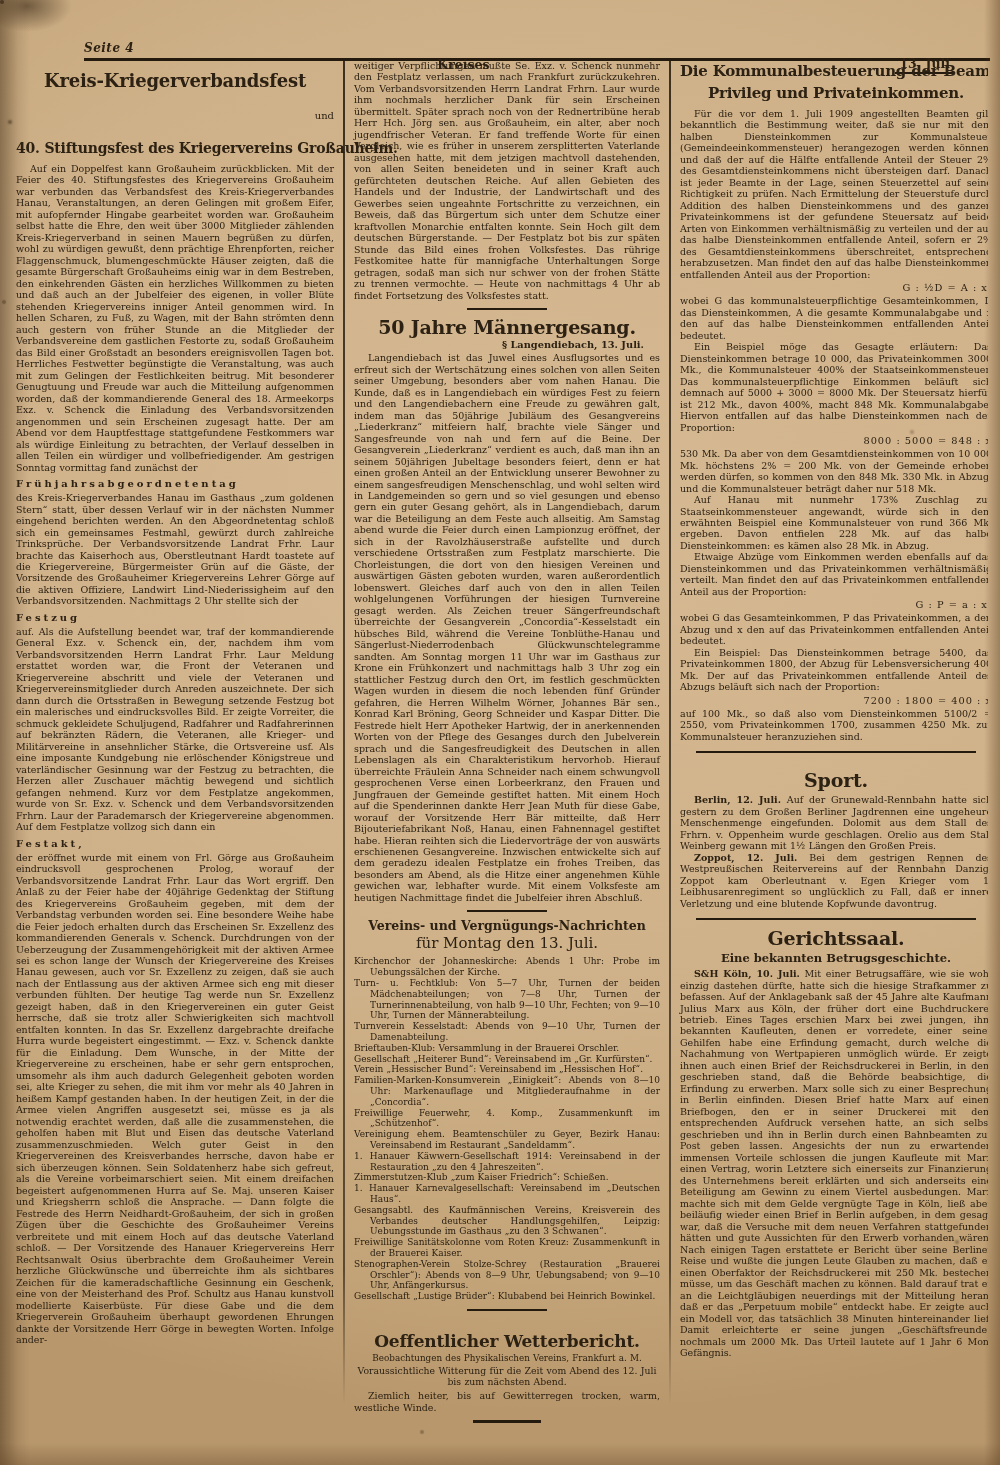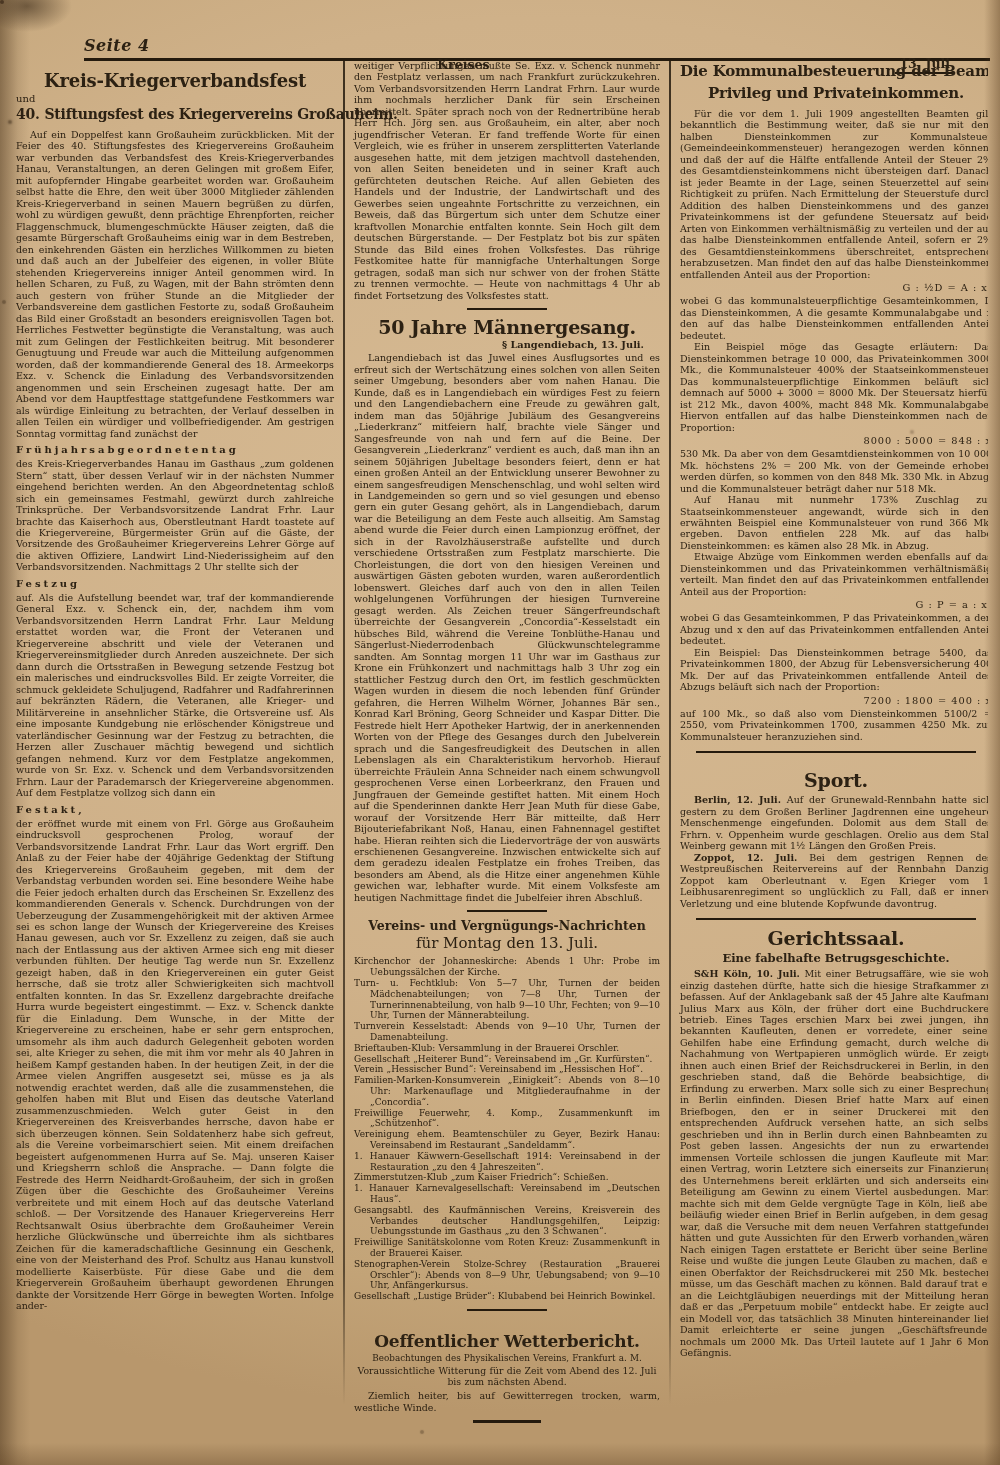--- a/index.html
+++ b/index.html
@@ -23,40 +23,40 @@
   .top-smudge{position:absolute;left:-18px;top:-20px;width:90px;height:52px;border-radius:50%;
     background:radial-gradient(closest-side, rgba(40,25,10,.55), rgba(40,25,10,0));}
   .specks{position:absolute;left:0;top:0;width:4px;height:4px;border-radius:50%;background:rgba(40,26,12,.55);
     box-shadow: 8px 120px 2px rgba(40,26,12,.5), 2px 300px 1px rgba(40,26,12,.35),
       940px 860px 2px rgba(40,26,12,.3), 955px 1240px 2px rgba(40,26,12,.35),
       420px 1430px 1px rgba(40,26,12,.3), 910px 430px 2px rgba(40,26,12,.28);}
 
   
   .masthead{position:absolute;top:34px;left:84px;right:10px;height:24px;
     border-bottom:3px solid #241a0d;}
-  .masthead .pageno{position:absolute;left:0;bottom:3px;font-weight:bold;font-size:16px;font-style:italic;letter-spacing:.5px;}
+  .masthead .pageno{position:absolute;left:0;bottom:3px;font-weight:bold;font-size:12px;font-style:italic;letter-spacing:.5px;}
   .masthead .day{position:absolute;left:39%;bottom:-14px;font-weight:bold;font-size:12.5px;}
   .masthead .date{position:absolute;right:36px;bottom:-16px;font-weight:bold;font-size:12.5px;border-bottom:2px solid #241a0d;padding:0 4px 1px 4px;}
 
   
   .page-body{position:absolute;top:60px;left:16px;right:12px;height:1390px;overflow:hidden;
     display:flex;flex-direction:row;}
   .col{flex:0 0 auto;}
   .col-1{width:318px;padding-top:8px;}
   .col-2{width:306px;}
   .col-3{width:312px;}
   .col-rule{flex:0 0 2px;background:linear-gradient(rgba(36,26,13,.85), rgba(36,26,13,.65) 90%, rgba(36,26,13,0));
     margin:0 9px;height:1345px;}
 
   p{margin:0;text-align:justify;font-size:9.5px;line-height:1.21;text-indent:14px;
     word-spacing:.4px;}
   p.noindent{text-indent:0;}
   .h-big{font-weight:bold;text-align:center;letter-spacing:-.2px;}
   .h1a{font-size:18px;margin:2px 0 0 0;}
-  .h-und{text-align:left;font-size:10px;margin:2px 0;}
+  .h-und{text-align:right;font-size:10px;margin:19px 0;}
   .h1b{font-size:14px;white-space:nowrap;margin:0 0 7px 0;}
   .subhead{font-weight:bold;text-align:left;font-size:10px;letter-spacing:3px;margin:5px 0 3px 0;}
   .h2{font-size:19px;margin:6px 0 1px 0;}
   .h3{font-size:15px;white-space:nowrap;margin:2px 0 6px 0;}
   .h-sport{font-size:19px;margin:16px 0 3px 0;}
   .h-court{font-size:19px;margin:4px 0 2px 0;}
   .h-weather{font-size:17px;margin:20px 0 2px 0;}
   .dateline{font-weight:bold;font-size:9.8px;text-align:right;padding-right:16px;margin:1px 0 2px 0;}
   .divider-short{width:80px;border-top:2px solid #241a0d;margin:7px auto 6px auto;height:0;}
   .divider-wide{width:90%;border-top:2px solid #241a0d;margin:9px auto 7px auto;height:0;}
@@ -176,21 +176,21 @@
       <section>
         <div class="h-big h-sport">Sport.</div>
         <p><span class="lead">Berlin, 12. Juli.</span> <span>Auf der Grunewald-Rennbahn hatte sich gestern zu dem Großen Berliner Jagdrennen eine ungeheure Menschenmenge eingefunden. Dolomit aus dem Stall des Frhrn. v. Oppenheim wurde geschlagen. Orelio aus dem Stall Weinberg gewann mit 1½ Längen den Großen Preis.</span></p>
         <p><span class="lead">Zoppot, 12. Juli.</span> <span>Bei dem gestrigen Rennen des Westpreußischen Reitervereins auf der Rennbahn Danzig-Zoppot kam Oberleutnant v. Egen Krieger vom 1. Leibhusarenregiment so unglücklich zu Fall, daß er innere Verletzung und eine blutende Kopfwunde davontrug.</span></p>
       </section>
 
       <div class="divider-wide"></div>
 
       <section>
         <div class="h-big h-court">Gerichtssaal.</div>
-        <div class="subhead-court">Eine fabelhafte Betrugsgeschichte.</div>
+        <div class="subhead-court">Eine bekannten Betrugsgeschichte.</div>
         <p><span class="lead">S&amp;H Köln, 10. Juli.</span> <span>Mit einer Betrugsaffäre, wie sie wohl einzig dastehen dürfte, hatte sich die hiesige Strafkammer zu befassen. Auf der Anklagebank saß der 45 Jahre alte Kaufmann Julius Marx aus Köln, der früher dort eine Buchdruckerei betrieb. Eines Tages erschien Marx bei zwei jungen, ihm bekannten Kaufleuten, denen er vorredete, einer seiner Gehilfen habe eine Erfindung gemacht, durch welche die Nachahmung von Wertpapieren unmöglich würde. Er zeigte ihnen auch einen Brief der Reichsdruckerei in Berlin, in dem geschrieben stand, daß die Behörde beabsichtige, die Erfindung zu erwerben. Marx solle sich zu einer Besprechung in Berlin einfinden. Diesen Brief hatte Marx auf einem Briefbogen, den er in seiner Druckerei mit dem entsprechenden Aufdruck versehen hatte, an sich selbst geschrieben und ihn in Berlin durch einen Bahnbeamten zur Post geben lassen. Angesichts der nun zu erwartenden immensen Vorteile schlossen die jungen Kaufleute mit Marx einen Vertrag, worin Letztere sich einerseits zur Finanzierung des Unternehmens bereit erklärten und sich anderseits eine Beteiligung am Gewinn zu einem Viertel ausbedungen. Marx machte sich mit dem Gelde vergnügte Tage in Köln, ließ aber beiläufig wieder einen Brief in Berlin aufgeben, in dem gesagt war, daß die Versuche mit dem neuen Verfahren stattgefunden hätten und gute Aussichten für den Erwerb vorhanden wären. Nach einigen Tagen erstattete er Bericht über seine Berliner Reise und wußte die jungen Leute Glauben zu machen, daß er einen Oberfaktor der Reichsdruckerei mit 250 Mk. bestechen müsse, um das Geschäft machen zu können. Bald darauf trat er an die Leichtgläubigen neuerdings mit der Mitteilung heran, daß er das „Perpetuum mobile“ entdeckt habe. Er zeigte auch ein Modell vor, das tatsächlich 38 Minuten hintereinander lief. Damit erleichterte er seine jungen „Geschäftsfreunde“ nochmals um 2000 Mk. Das Urteil lautete auf 1 Jahr 6 Mon. Gefängnis.</span></p>
       </section>
     </div>
 
   </div>
 
   <div class="right-edge"></div>
   <div class="bottom-edge"></div>
 </div>
 

